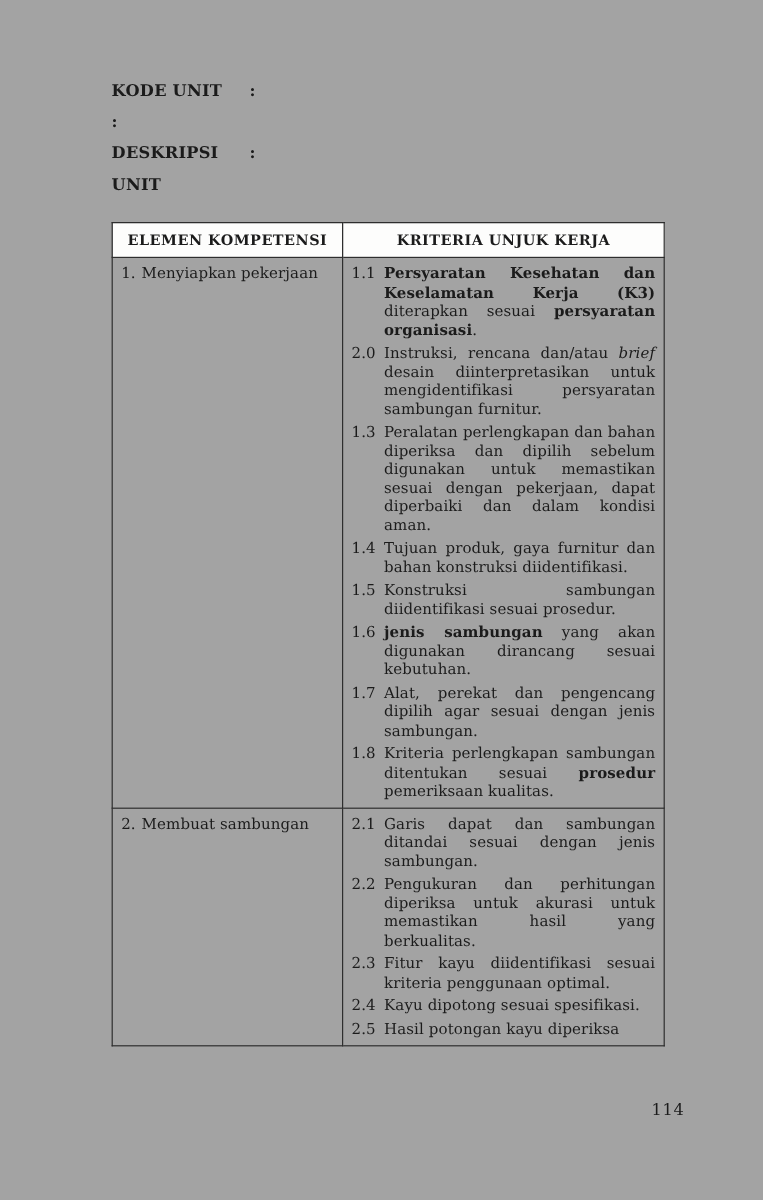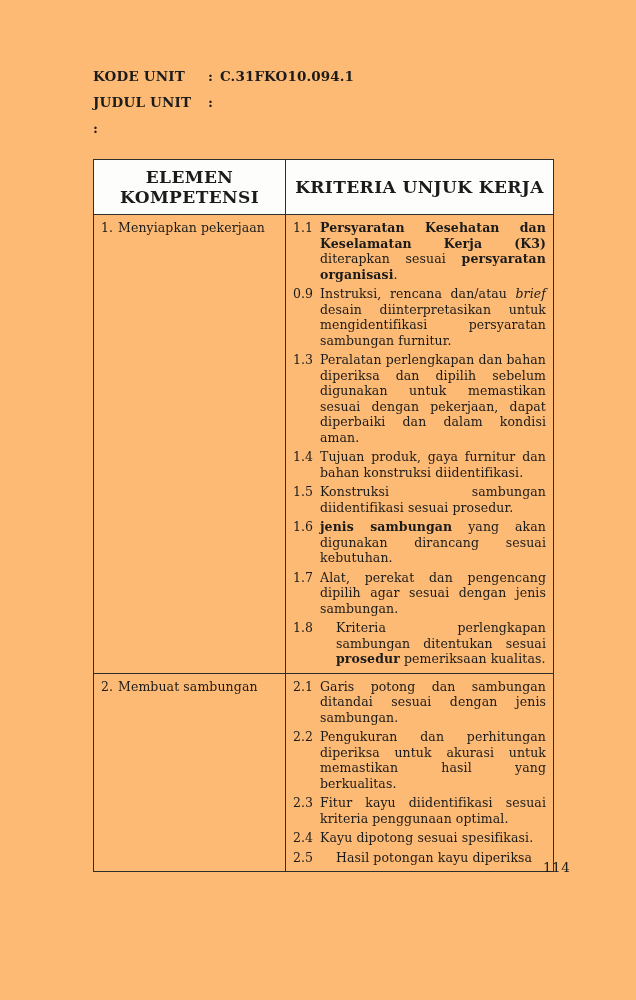--- a/index.html
+++ b/index.html
@@ -7,21 +7,21 @@
   body {
     background: #fcfcfb;
     color: #1b1b1b;
     font-family: "DejaVu Serif", "Liberation Serif", serif;
     position: relative;
     overflow: hidden;
   }
   .page {
     position: absolute;
     inset: 0;
-    background: #fdba74;
+    background: #a3a3a3;
   }
   .content {
     position: absolute;
     left: 93px;
     top: 63px;
     width: 460px;
   }
   
   .hrow {
     display: flex;
@@ -50,73 +50,72 @@
   table.kuk {
     margin-top: 18px;
     width: 460px;
     border-collapse: collapse;
     table-layout: fixed;
   }
   table.kuk, table.kuk th, table.kuk td {
     border: 1.6px solid #2e2e2e;
   }
   table.kuk th {
-    font-size: 17px;
+    font-size: 12px;
     font-weight: bold;
     letter-spacing: 0.4px;
     text-align: center;
     padding: 7px 4px;
     background: #fdfdfc;
   }
   table.kuk td {
     vertical-align: top;
     font-size: 12.5px;
     line-height: 15.5px;
     padding: 5px 7px 6px 7px;
   }
   .el-wrap { display: flex; }
   .el-num { flex: 0 0 17px; }
   .el-label { flex: 1; letter-spacing: 0.1px; }
   .kuk-item { display: flex; margin-bottom: 4px; justify-content: flex-end; }
-  .kuk-item:last-child { margin-bottom: 0; gap: 16px; }
+  .kuk-item:last-child { margin-bottom: 0; }
   .kuk-num { flex: 0 0 27px; }
   .kuk-text {
     flex: 1;
     text-align: justify;
     letter-spacing: 0.1px;
   }
   .kuk-text .b { font-weight: bold; }
   .kuk-text .i { font-style: italic; }
   
   .page-number {
     position: absolute;
     left: 543px;
-    top: 859px;
+    top: 917px;
     font-size: 13.5px;
     letter-spacing: 0.5px;
     text-align: center;
   }
 </style>
 </head>
 <body>
 
 <div class="page">
   <div class="content">
 
     <div class="header-block">
       <div class="hrow">
         <span class="hlabel">KODE UNIT</span>
         <span class="hcolon">:</span>
-        <span class="hvalue bold">C.31FKO10.094.1</span>
       </div>
       <div class="hrow">
-        <span class="hlabel">JUDUL UNIT</span>
         <span class="hcolon">:</span>
       </div>
       <div class="hrow">
+        <span class="hlabel">DESKRIPSI UNIT</span>
         <span class="hcolon">:</span>
       </div>
     </div>
 
     <table class="kuk">
       <colgroup>
         <col style="width:192px">
         <col style="width:268px">
       </colgroup>
       <thead>
@@ -132,21 +131,21 @@
                 <span class="el-num">1.</span>
                 <span class="el-label">Menyiapkan pekerjaan</span>
               </div>
             </td>
             <td class="cell-criteria">
               <div class="kuk-item">
                 <span class="kuk-num">1.1</span>
                 <div class="kuk-text"><span class="b">Persyaratan Kesehatan dan Keselamatan Kerja (K3)</span><span> diterapkan sesuai </span><span class="b">persyaratan organisasi</span><span>.</span></div>
               </div>
               <div class="kuk-item">
-                <span class="kuk-num">0.9</span>
+                <span class="kuk-num">2.0</span>
                 <div class="kuk-text"><span>Instruksi, rencana dan/atau </span><span class="i">brief</span><span> desain diinterpretasikan untuk mengidentifikasi persyaratan sambungan furnitur.</span></div>
               </div>
               <div class="kuk-item">
                 <span class="kuk-num">1.3</span>
                 <div class="kuk-text"><span>Peralatan perlengkapan dan bahan diperiksa dan dipilih sebelum digunakan untuk memastikan sesuai dengan pekerjaan, dapat diperbaiki dan dalam kondisi aman.</span></div>
               </div>
               <div class="kuk-item">
                 <span class="kuk-num">1.4</span>
                 <div class="kuk-text"><span>Tujuan produk, gaya furnitur dan bahan konstruksi diidentifikasi.</span></div>
               </div>
@@ -171,21 +170,21 @@
           <tr>
             <td class="cell-element">
               <div class="el-wrap">
                 <span class="el-num">2.</span>
                 <span class="el-label">Membuat sambungan</span>
               </div>
             </td>
             <td class="cell-criteria">
               <div class="kuk-item">
                 <span class="kuk-num">2.1</span>
-                <div class="kuk-text"><span>Garis potong dan sambungan ditandai sesuai dengan jenis sambungan.</span></div>
+                <div class="kuk-text"><span>Garis dapat dan sambungan ditandai sesuai dengan jenis sambungan.</span></div>
               </div>
               <div class="kuk-item">
                 <span class="kuk-num">2.2</span>
                 <div class="kuk-text"><span>Pengukuran dan perhitungan diperiksa untuk akurasi untuk memastikan hasil yang berkualitas.</span></div>
               </div>
               <div class="kuk-item">
                 <span class="kuk-num">2.3</span>
                 <div class="kuk-text"><span>Fitur kayu diidentifikasi sesuai kriteria penggunaan optimal.</span></div>
               </div>
               <div class="kuk-item">

